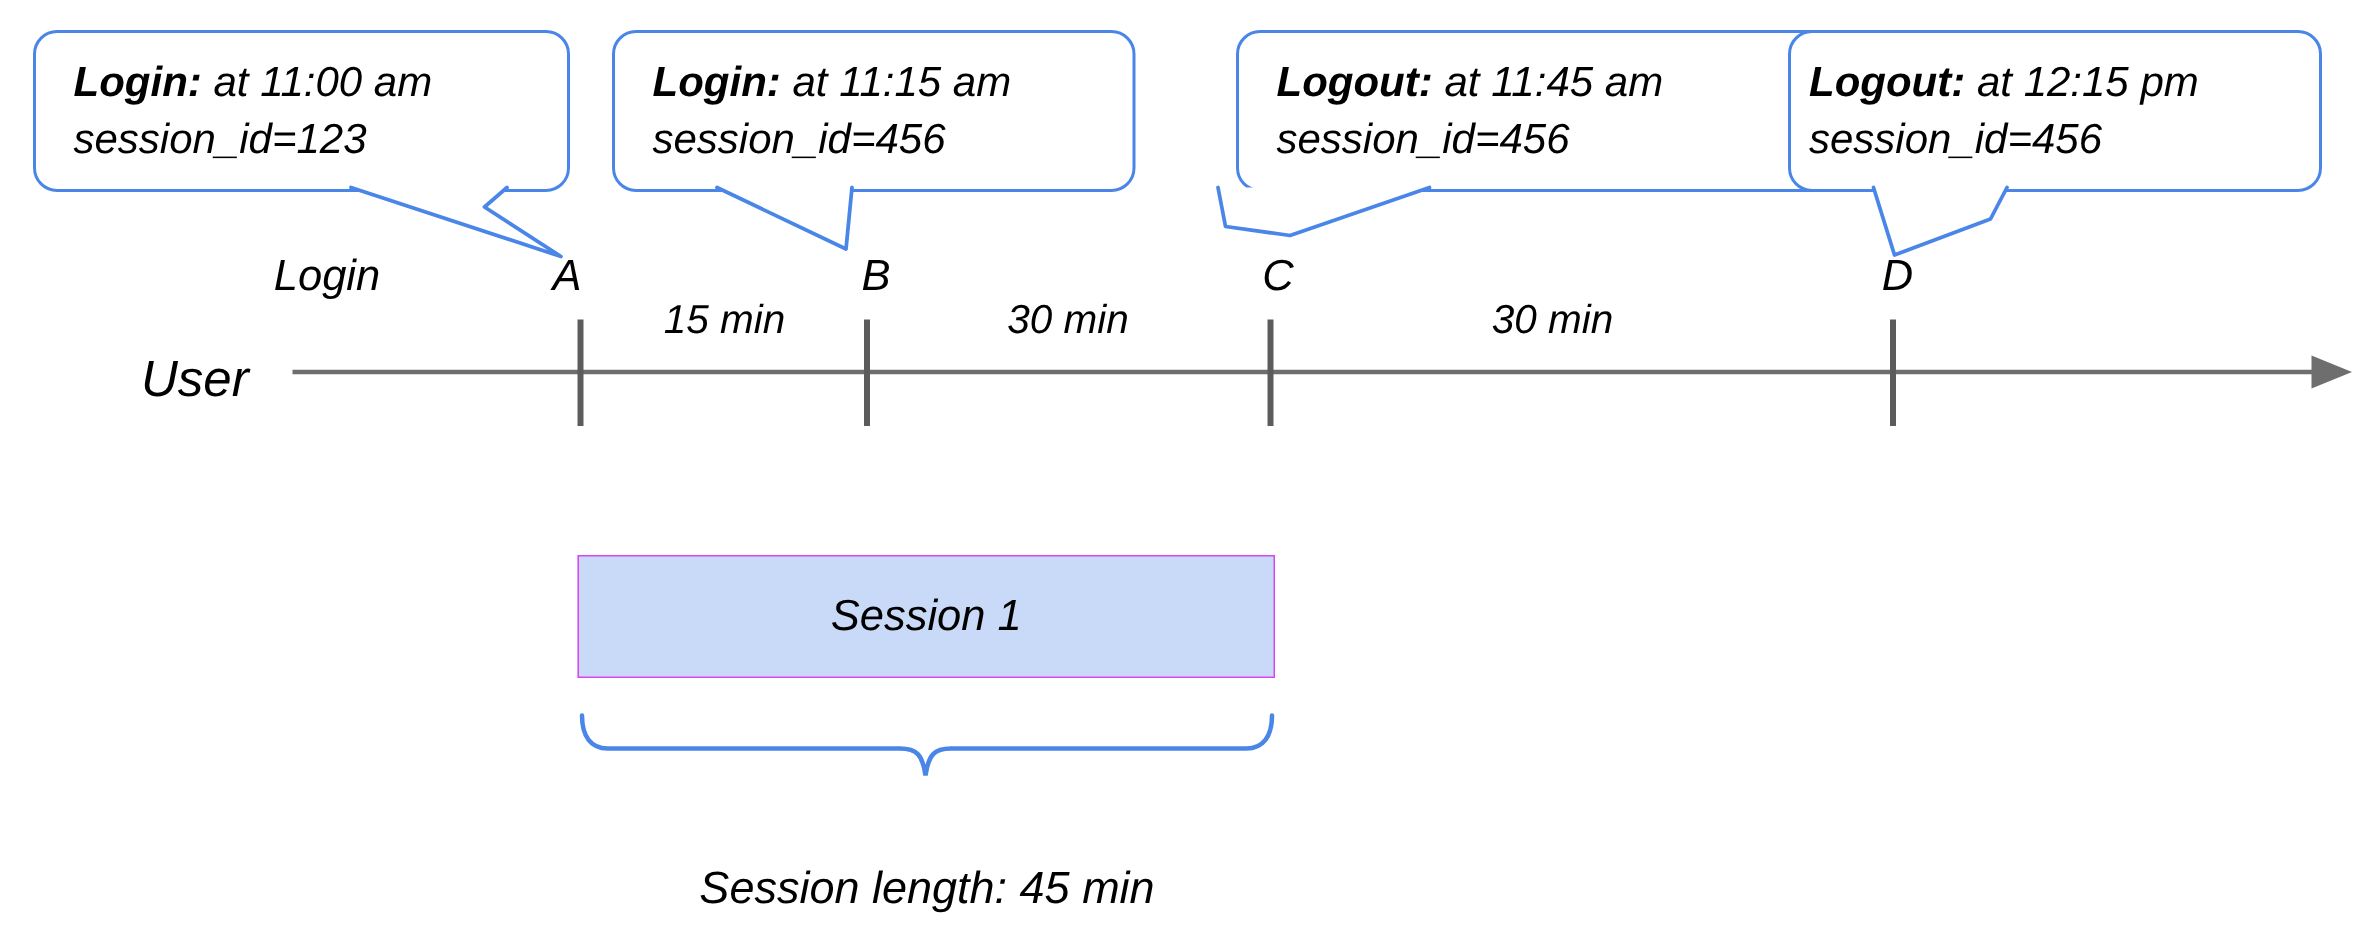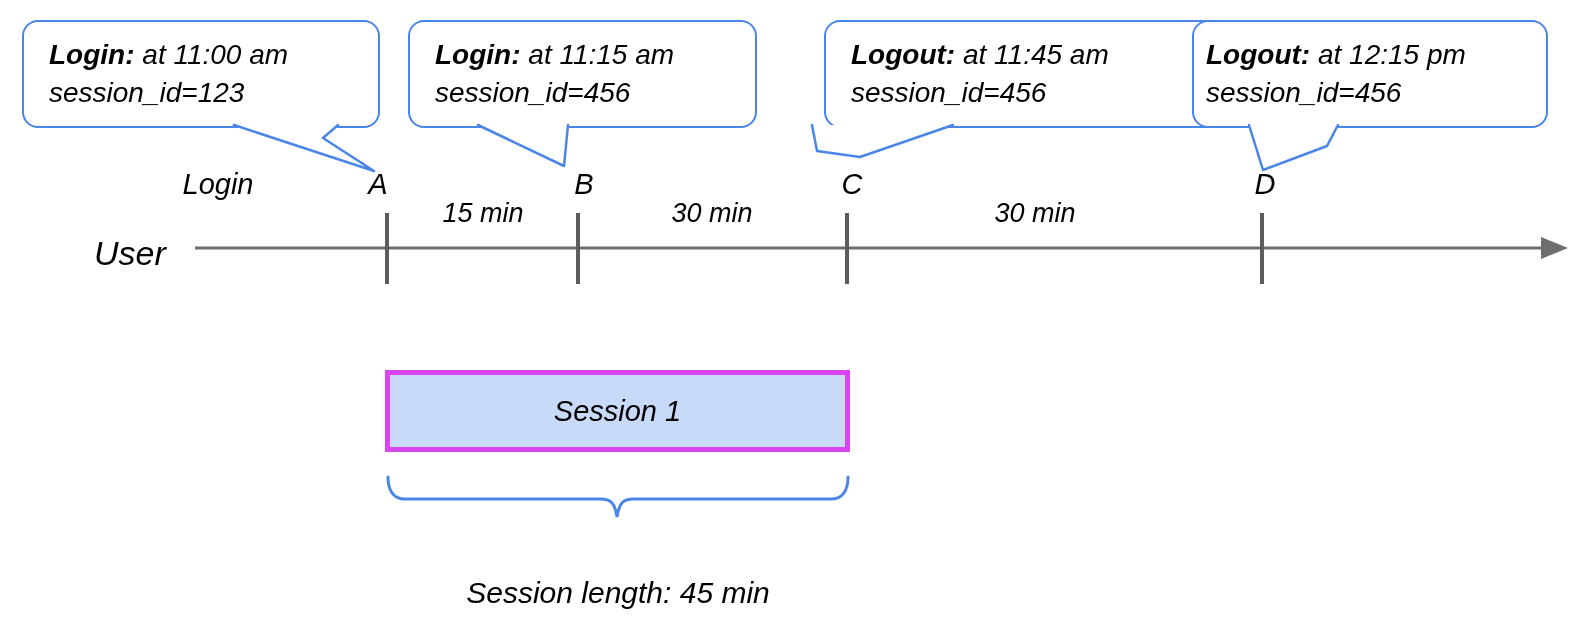--- a/index.html
+++ b/index.html
@@ -23,21 +23,21 @@
   .center { transform:translateX(-50%); }
   .events-label { left:218px; top:168px; font-size:29px; }
   .marker { top:168px; font-size:29px; }
   .marker-a { left:378px; }  .marker-b { left:584px; }
   .marker-c { left:852px; }  .marker-d { left:1265px; }
   .user-label { left:94px; top:234px; font-size:34px; }
   .interval { top:198px; font-size:27px; }
   .interval-1 { left:483px; }  .interval-2 { left:712px; }  .interval-3 { left:1035px; }
   .session-box {
     position:absolute; left:385px; top:370px; width:465px; height:82px;
-    background:#c9daf8; border:5px solid #d946ef; box-sizing:border-box;
+    background:#c9daf8; border:1px solid #d946ef; box-sizing:border-box;
     display:flex; align-items:center; justify-content:center;
     font-size:29px; z-index:1;
   }
   .session-length-label { left:618px; top:576px; font-size:30px; }
 </style>
 </head>
 <body>
 
 <div class="stage">
 

